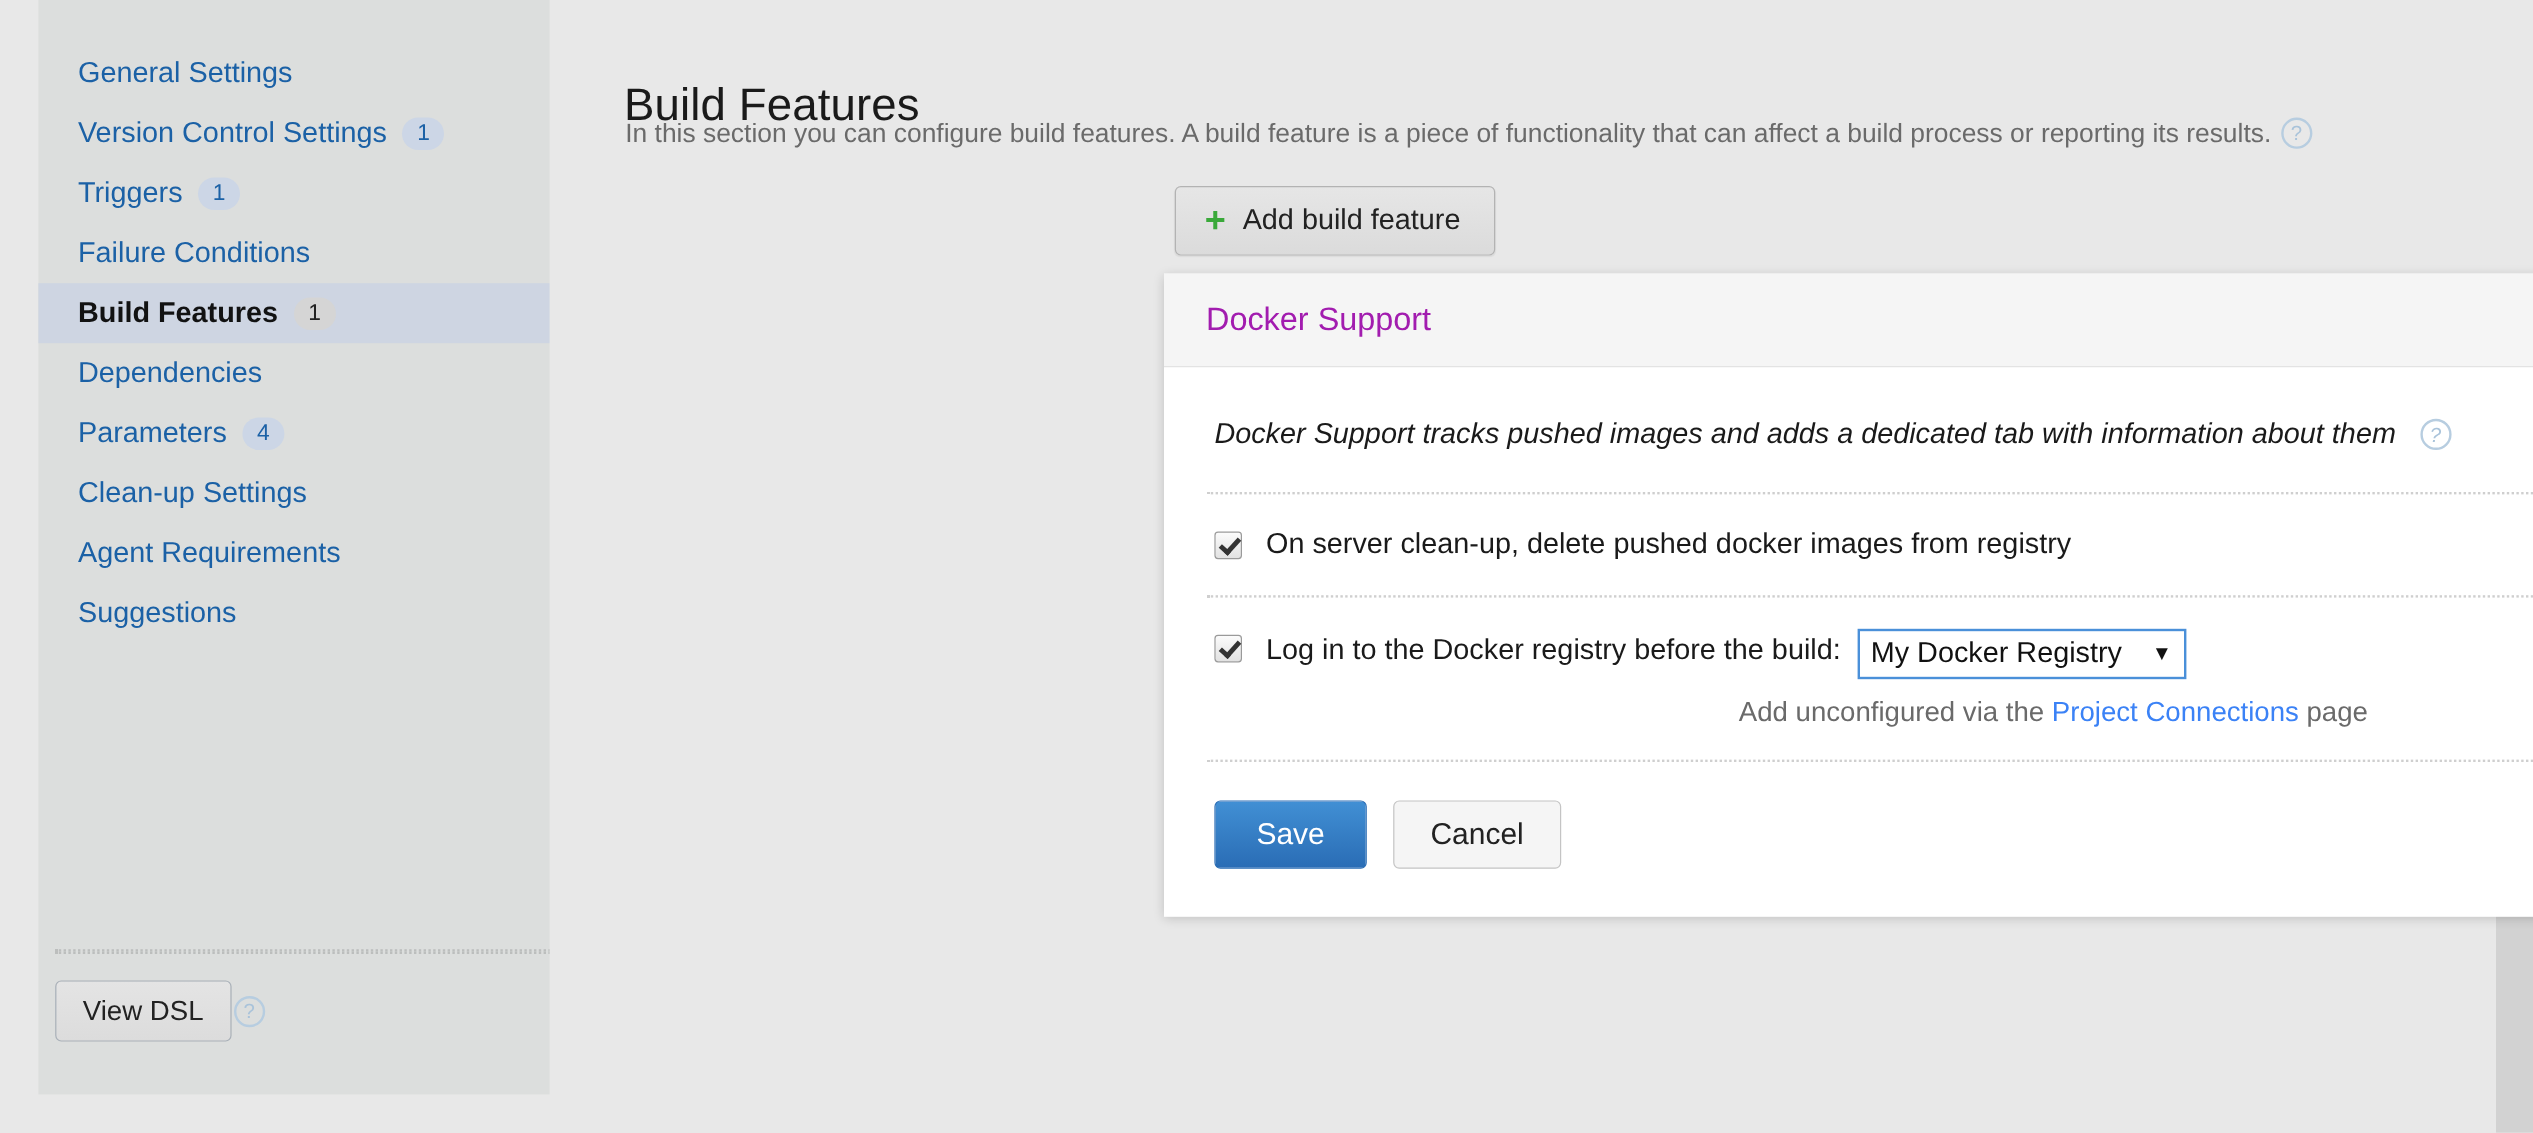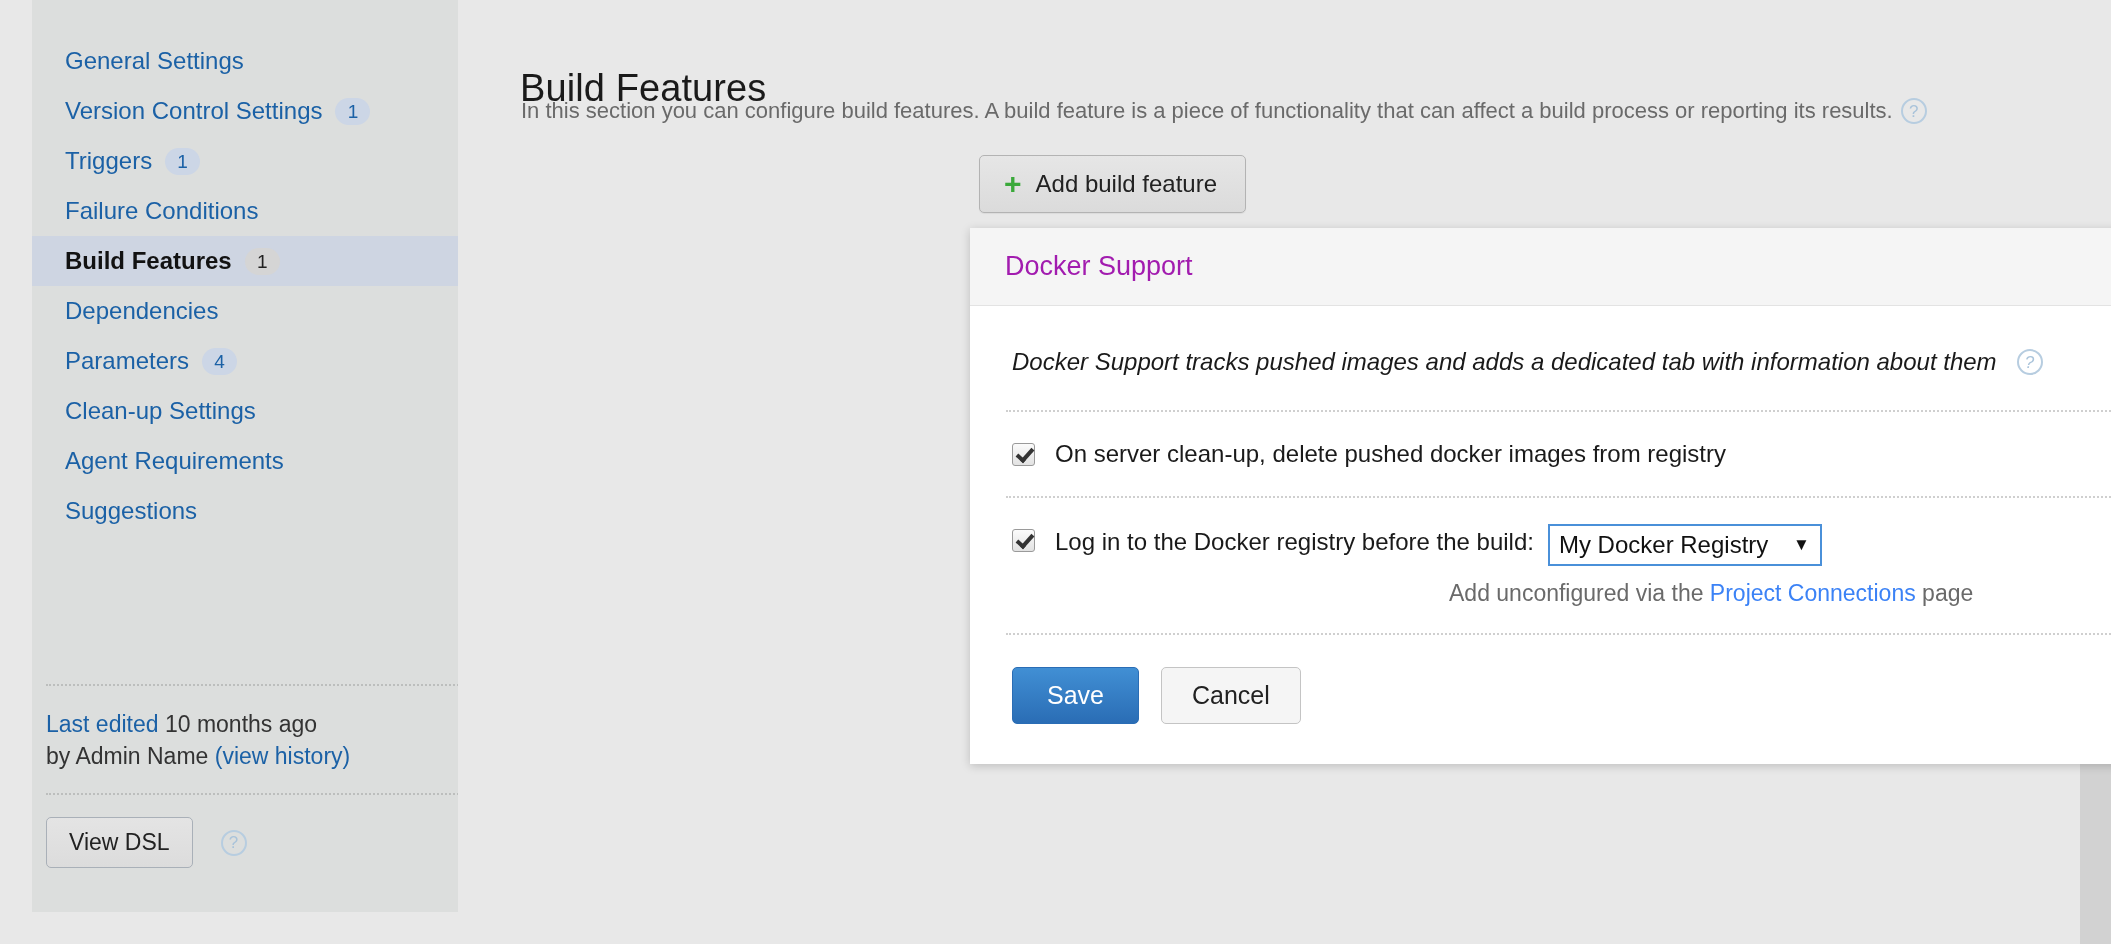--- a/index.html
+++ b/index.html
@@ -104,21 +104,21 @@
     line-height: 1.42;
   }
   .last-edited .link {
     color: #1b61a6;
     cursor: pointer;
   }
   .dsl-row {
     display: flex;
     align-items: center;
     padding: 22px 14px 44px 14px;
-    gap: 28px;
+    gap: 2px;
   }
   .btn-dsl {
     font-family: "Liberation Sans", sans-serif;
     font-size: 23px;
     color: #222;
     background: linear-gradient(to bottom, #e4e4e4 0%, #dcdcdc 100%);
     border: 1px solid #a9b0b8;
     border-radius: 5px;
     padding: 11px 22px;
     cursor: pointer;
@@ -403,30 +403,20 @@
       </div>
 
       <div class="nav-item">
         <span class="nav-label">Suggestions</span>
       </div>
 
     </div>
 
     <div class="sidebar-footer">
       <div class="dotted-sep"></div>
-      <div class="last-edited">
-        <div>
-          <span class="link">Last edited</span>
-          <span>10 months ago</span>
-        </div>
-        <div>
-          <span>by Admin Name</span>
-          <span class="link">(view history)</span>
-        </div>
-      </div>
       <div class="dotted-sep"></div>
       <div class="dsl-row">
         <button class="btn-dsl">View DSL</button>
         <span class="qmark">?</span>
       </div>
     </div>
   </div>
 
   <div id="main">
 

